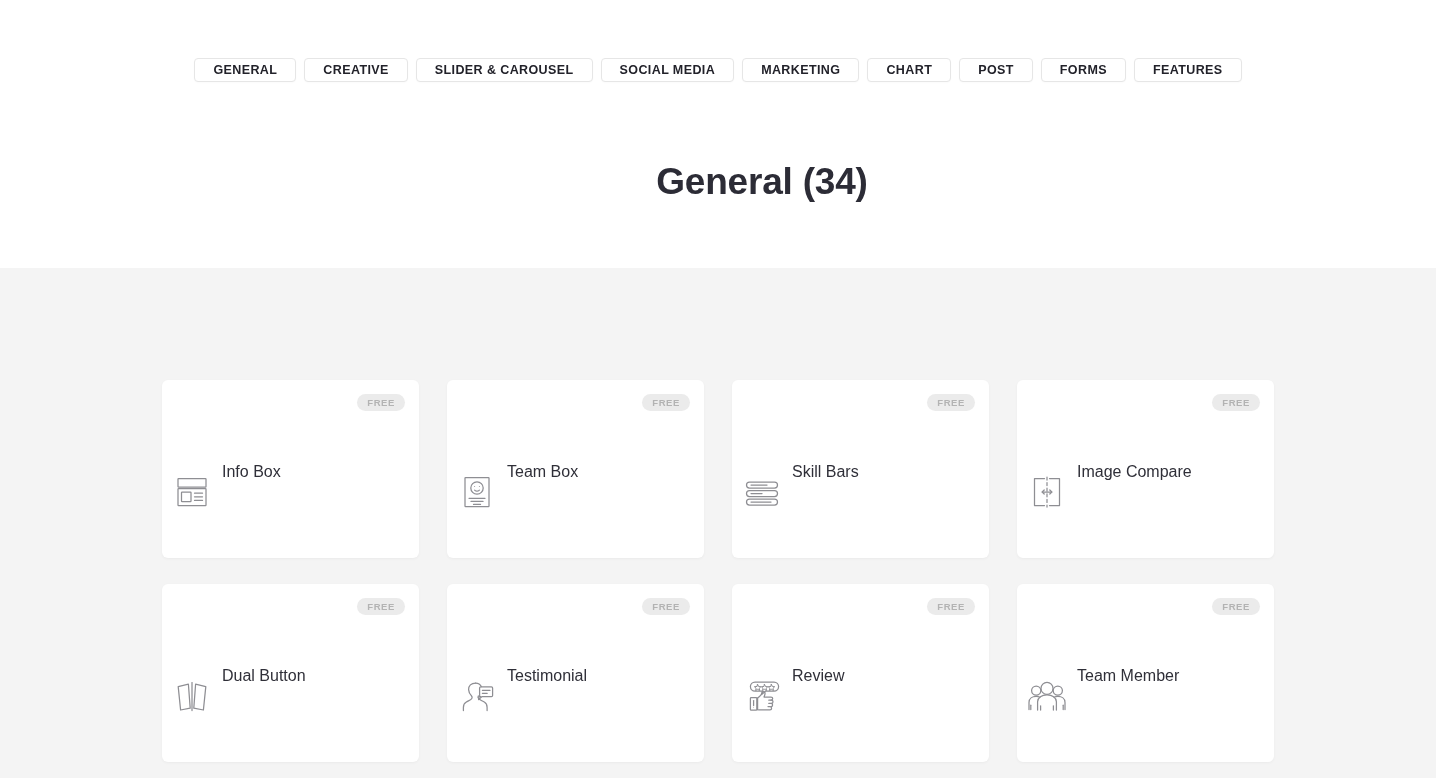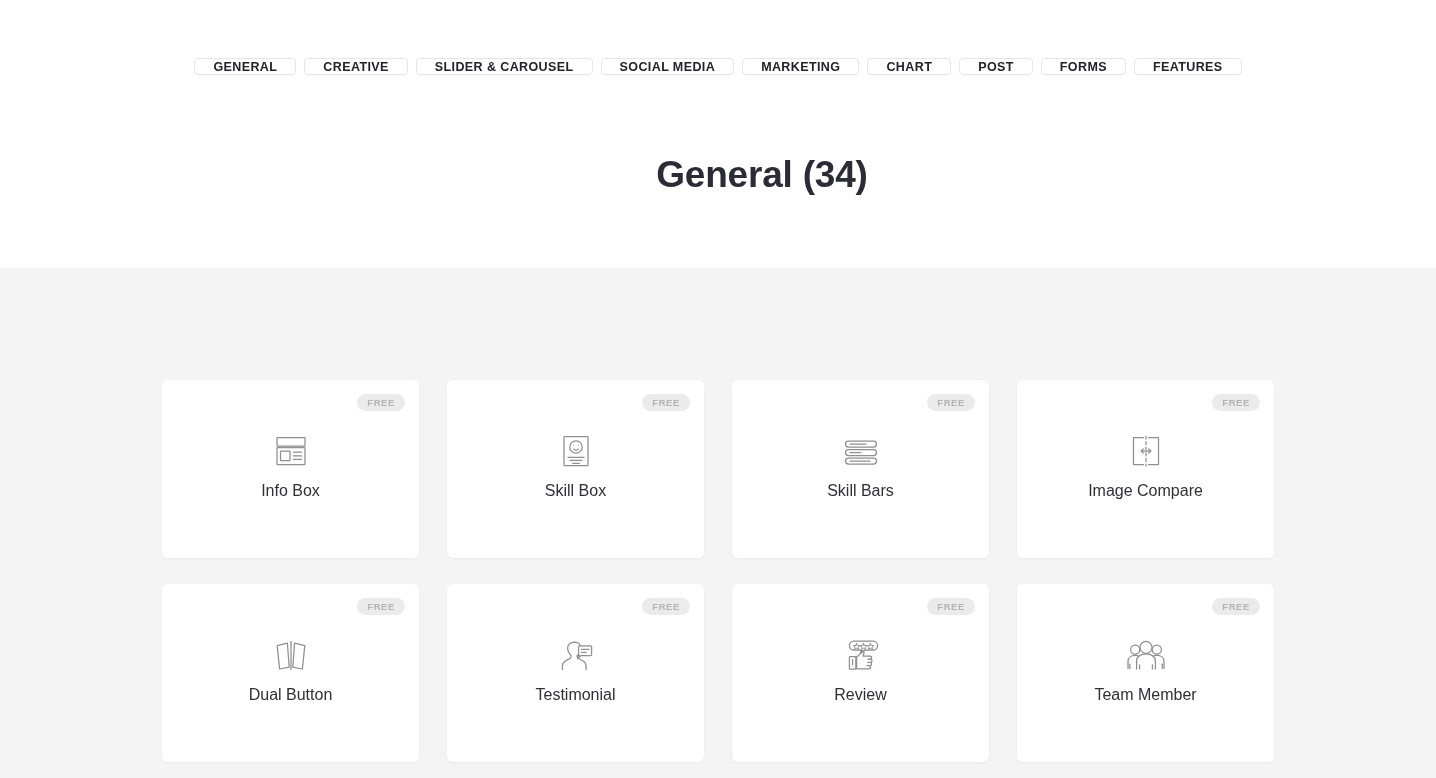--- a/index.html
+++ b/index.html
@@ -28,21 +28,21 @@
     display: flex;
     justify-content: center;
     align-items: center;
     flex-wrap: nowrap;
     gap: 8px;
   }
   .filter-btn {
     display: inline-flex;
     align-items: center;
     justify-content: center;
-    height: 17px;
+    height: 24px;
     padding: 0 18px;
     background: #ffffff;
     border: 1px solid #e6e6e6;
     border-radius: 4px;
     color: #22222a;
     font-size: 12.5px;
     font-weight: 700;
     letter-spacing: 0.4px;
     text-transform: uppercase;
     cursor: pointer;
@@ -89,21 +89,21 @@
 
   
   .card {
     position: relative;
     width: 257px;
     height: 178px;
     background: #ffffff;
     border-radius: 6px;
     box-shadow: 0 1px 3px rgba(0,0,0,0.045);
     display: flex;
-    flex-direction: column;
+    flex-direction: row;
     align-items: center;
     cursor: pointer;
     transition: box-shadow .15s ease;
   }
 
   .badge {
     position: absolute;
     top: 14px;
     right: 14px;
     background: #ebebeb;
@@ -191,21 +191,21 @@
             <rect x="13" y="10.5" width="24" height="29" rx="0.6"></rect>
             <circle cx="25" cy="21" r="6.2"></circle>
             <circle cx="22.6" cy="19.4" r="0.5" fill="#8e8e93" stroke="none"></circle>
             <circle cx="27.4" cy="19.4" r="0.5" fill="#8e8e93" stroke="none"></circle>
             <path d="M22.6 23.1 Q25 25.3 27.4 23.1"></path>
             <line x1="17" y1="31.3" x2="33" y2="31.3"></line>
             <line x1="19" y1="34.4" x2="31" y2="34.4"></line>
             <line x1="21.5" y1="37.4" x2="28.5" y2="37.4"></line>
           </svg>
         </span>
-        <span class="card-label">Skill Box</span>
+        <span class="card-label">Team Box</span>
       </div>
 
       <div class="card">
         <span class="badge">FREE</span>
         <span class="card-icon">
           <svg viewBox="0 0 50 50" aria-hidden="true">
             <rect x="9.5" y="15" width="31" height="6" rx="3"></rect>
             <line x1="14" y1="18" x2="30" y2="18"></line>
             <rect x="9.5" y="23.5" width="31" height="6" rx="3"></rect>
             <line x1="14" y1="26.5" x2="25" y2="26.5"></line>

